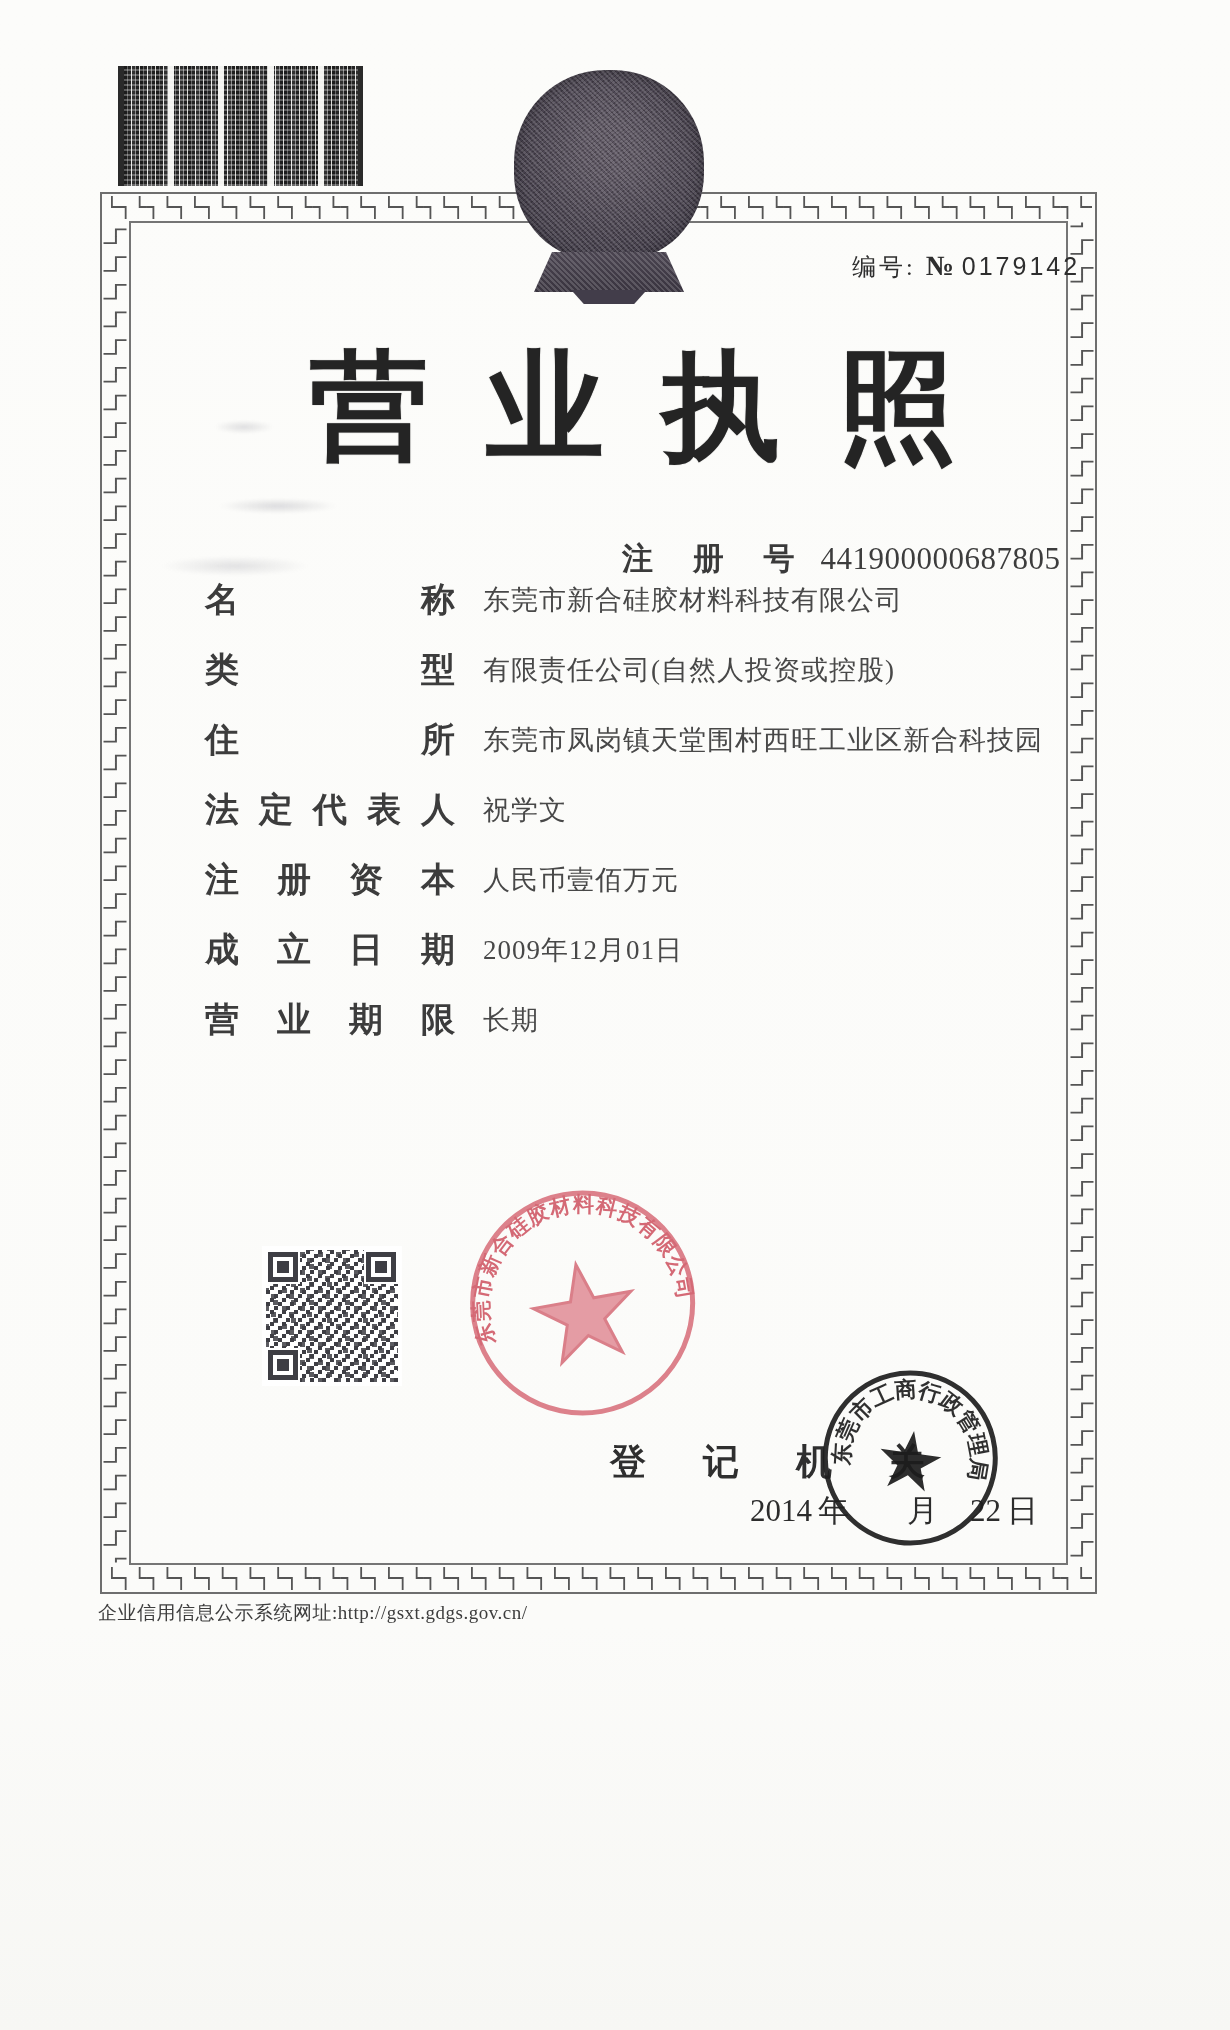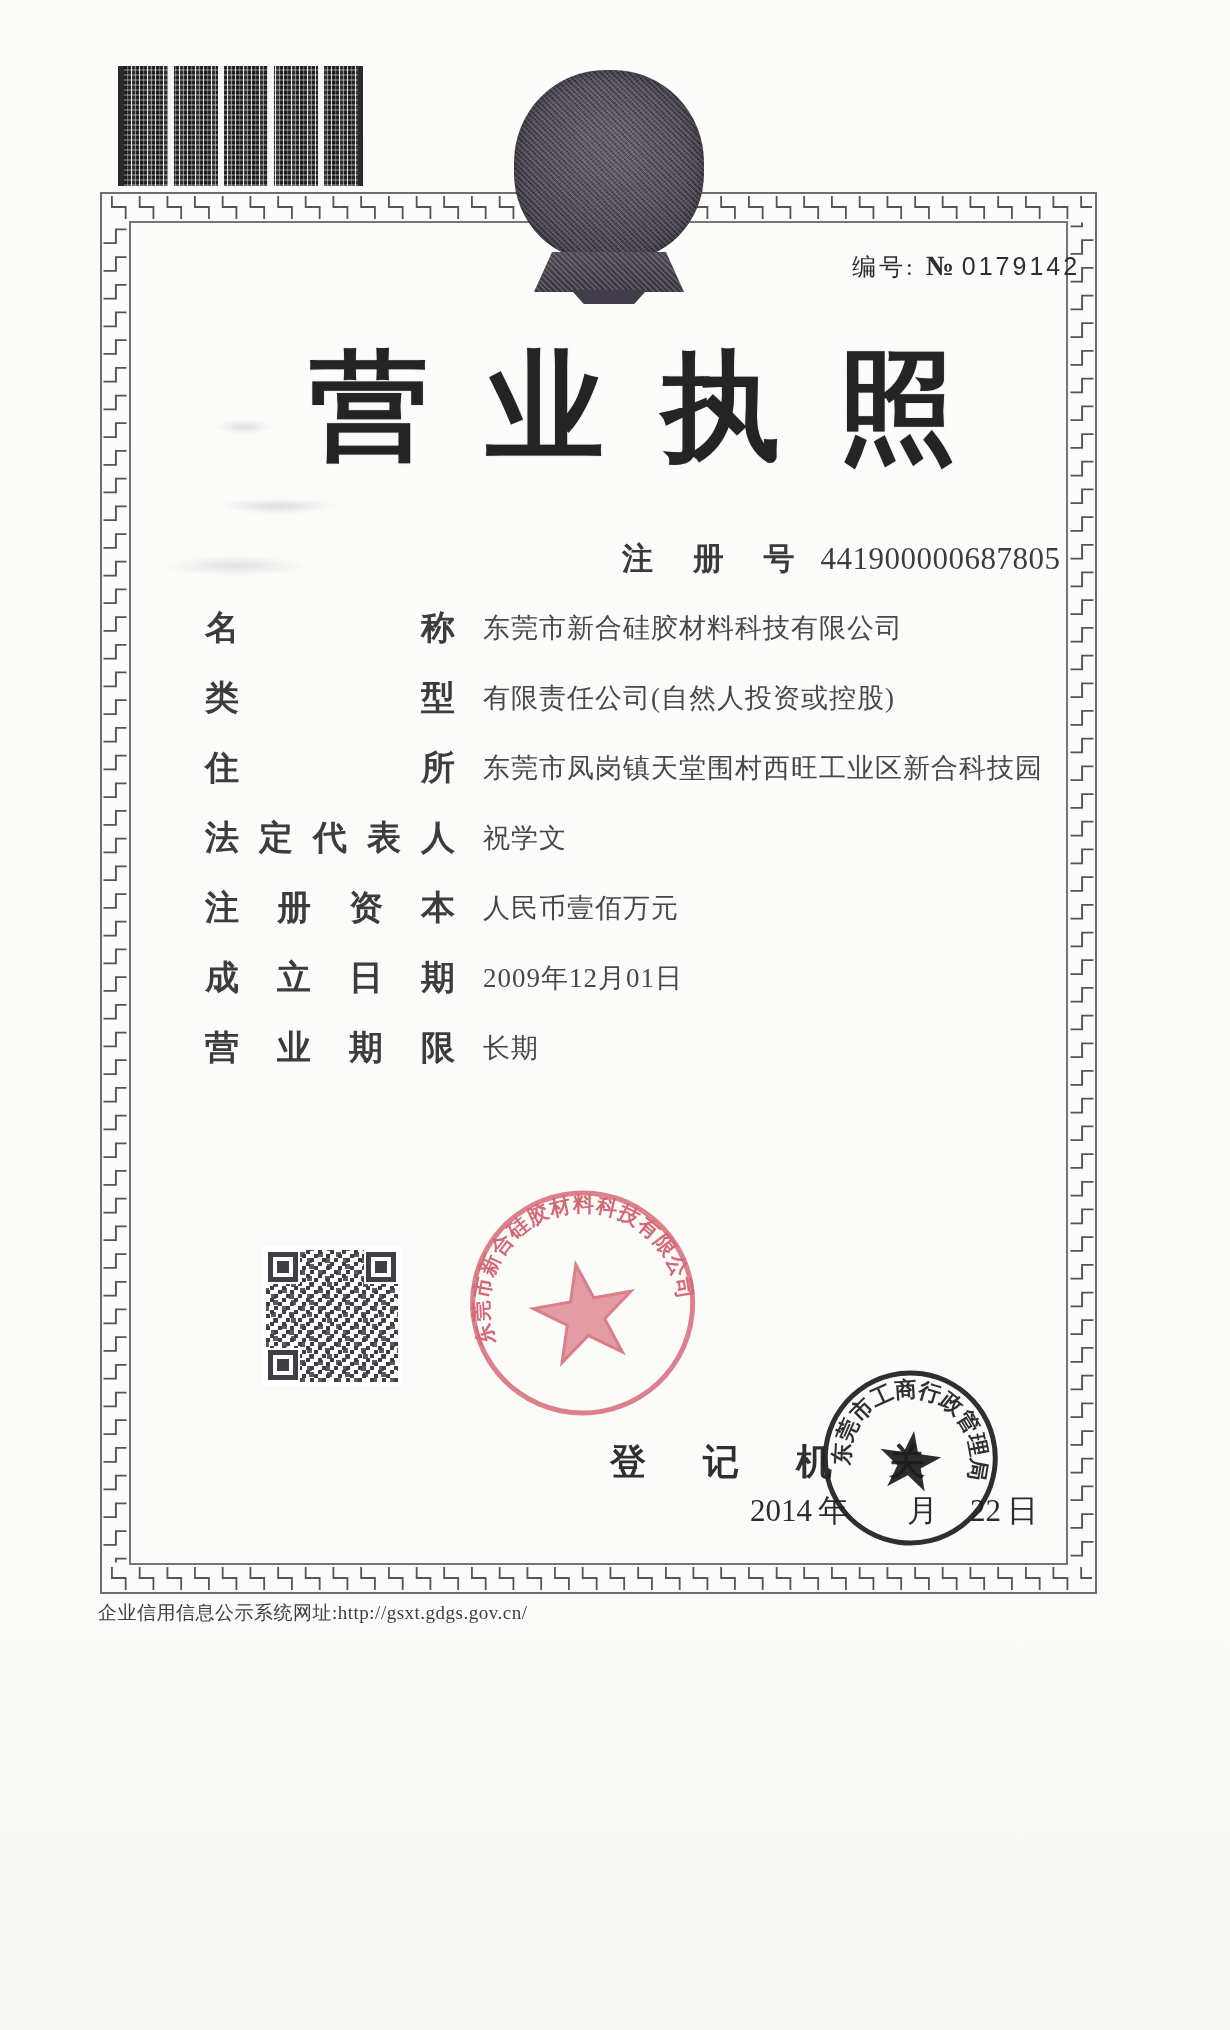--- a/index.html
+++ b/index.html
@@ -55,21 +55,21 @@
            font-family:"Liberation Sans", sans-serif; font-weight:800; font-size:118px;
            letter-spacing:58px; text-indent:58px; color:#242424; z-index:5;
            text-shadow:0 0 1px rgba(60,60,60,.6); }
 
   
   .regno { position:absolute; left:622px; top:538px; z-index:5; white-space:nowrap; }
   .regno .lbl { font-size:31px; color:#3a3a3a; letter-spacing:16px; font-weight:600; }
   .regno .num { font-size:31px; color:#3d3d3d; letter-spacing:0.5px; margin-left:6px;text-align:center; }
 
   
-  .fields { position:absolute; left:205px; top:608px; width:865px; z-index:5; }
+  .fields { position:absolute; left:205px; top:580px; width:865px; z-index:5; }
   .field-row { display:flex; align-items:flex-start; height:70px; }
   .field-row.tall { height:auto; }
   .f-label { display:inline-block; width:250px; min-width:250px; font-size:34px; line-height:40px;
              font-weight:600; color:#3c3c3c; text-align:justify; text-align-last:justify; }
   .f-value { font-size:27px; line-height:40px; color:#484848; margin-left:28px; letter-spacing:1px; }
   .f-value.scope { font-size:25px; line-height:33px; width:588px; letter-spacing:0.5px; margin-top:4px; }
 
   
   .qr { position:absolute; left:262px; top:1246px; width:140px; height:140px; z-index:5; }
 

